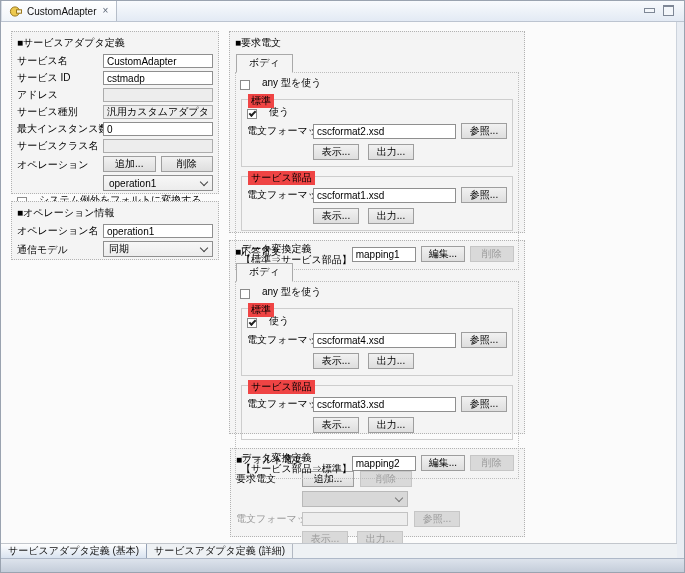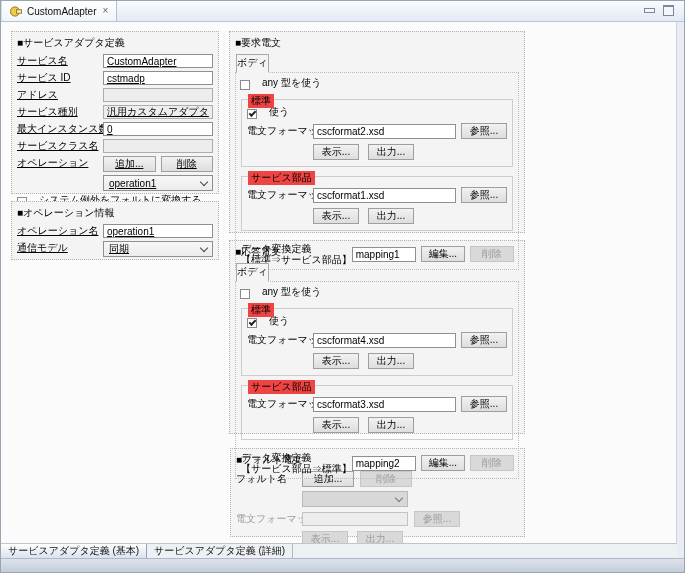--- a/index.html
+++ b/index.html
@@ -22,21 +22,21 @@
   
   .gbox { position:absolute; background:#f4f4f4; border:1px dotted #b2b2b2; box-sizing:border-box; padding:3px 5px; }
   #box-control  { left:10px;  top:9px;   width:208px; height:163px; }
   #box-opinfo   { left:10px;  top:179px; width:208px; height:59px; }
   #box-request  { left:228px; top:9px;   width:296px; height:202px; }
   #box-response { left:228px; top:218px; width:296px; height:194px; }
   #box-fault    { left:229px; top:426px; width:295px; height:89px; }
   .heading { font-size:10px; margin:1px 0 4px; white-space:nowrap; }
 
   
-  .lrow { display:flex; align-items:flex-start; height:14px; margin-bottom:3px;text-decoration:underline; }
+  .lrow { display:flex; align-items:flex-end; height:14px; margin-bottom:3px; }
   .lrow .lbl { width:86px; flex:none; white-space:nowrap; overflow:visible; }
   .fldcol { flex:1; min-width:0; display:flex; gap:5px; }
   .tf { box-sizing:border-box; width:100%; height:14px; border:1px solid #8f8f8f; background:#fff; font:10px "Liberation Sans",sans-serif; padding:0 3px; color:#000; }
   .tf.ro { background:#ededed; border-color:#acacac; }
   .tf.dis { background:#ededed; border-color:#c2c2c2; }
 
   .btn { box-sizing:border-box; height:16px; min-width:46px; padding:0 7px; background:linear-gradient(#f1f1f1,#dedede); border:1px solid #9e9e9e; font:10px "Liberation Sans",sans-serif; color:#000; white-space:nowrap; }
   .btn.dis { background:#d9d9d9; border-color:#c6c6c6; color:#9b9b9b; }
   .btn.grow { flex:1; }
 
@@ -44,21 +44,21 @@
   .combo .val { flex:1; white-space:nowrap; overflow:hidden; }
   .chev { width:5px; height:5px; border-right:1px solid #444; border-bottom:1px solid #444; transform:rotate(45deg); margin-top:-3px; flex:none; }
   .combo.dis { background:#d8d8d8; border-color:#b9b9b9; color:#8b8b8b; }
   .combo.dis .chev { border-color:#777; }
 
   .cbrow { display:flex; align-items:flex-end; gap:12px; height:13px; }
   .cb { width:10px; height:10px; background:#fff; border:1px solid #8a8a8a; flex:none; position:relative; box-sizing:border-box; }
   .cb.on::after { content:""; position:absolute; left:1px; top:1px; width:5px; height:2px; border-left:2px solid #222; border-bottom:2px solid #222; transform:rotate(-45deg); }
 
   
-  .msgtab { position:relative; display:inline-block; background:#f4f4f4; border:1px solid #a9a9a9; border-bottom:1px solid #f4f4f4; margin:0 0 -1px 1px; padding:1px 0 2px; z-index:2; }
+  .msgtab { position:relative; display:inline-block; background:#f4f4f4; border:1px solid #a9a9a9; border-bottom:1px solid #f4f4f4; margin:0 0 -1px 1px; padding:1px 12px 2px; z-index:2; }
   .tabpanel { position:relative; border:1px dotted #bdbdbd; padding:4px; z-index:1; }
   .grp { position:relative; border:1px solid #cdcdcd; margin:9px 1px 6px; padding:6px 5px 5px; }
   .grp .glabel { position:absolute; top:-6px; left:6px; background:#ef4444; padding:0 3px; white-space:nowrap; }
   .frow { display:flex; align-items:center; margin-top:4px; }
   .frow .flbl { width:66px; flex:none; white-space:nowrap; }
   .fmt { box-sizing:border-box; width:148px; height:15px; border:1px solid #8f8f8f; background:#fff; font:10px "Liberation Sans",sans-serif; padding:0 3px; }
   .frow .btn { margin-left:5px; }
   .brow { display:flex; gap:9px; margin:5px 0 1px 66px; }
   .maprow { display:flex; align-items:center; margin-top:12px; padding:0 1px; }
   .maplbl { flex:1; line-height:11px; }
@@ -272,21 +272,21 @@
           <input class="mapfld" value="mapping2" style="">
           <button class="btn">編集...</button>
           <button class="btn dis" disabled="">削除</button>
         </div>
       </div>
     </div>
 
     <div class="gbox" id="box-fault">
       <div class="heading">■フォルト電文</div>
       <div class="farow">
-        <span class="flbl">フォルト名</span>
+        <span class="flbl">要求電文</span>
         <button class="btn" style="min-width:52px;">追加...</button>
         <button class="btn dis" disabled="" style="min-width:52px;margin-left:6px;">削除</button>
       </div>
       <div class="farow">
         <span class="flbl"></span>
         <span class="combo dis fault-combo">
           <span class="val"></span>
           <span class="chev"></span>
         </span>
       </div>

